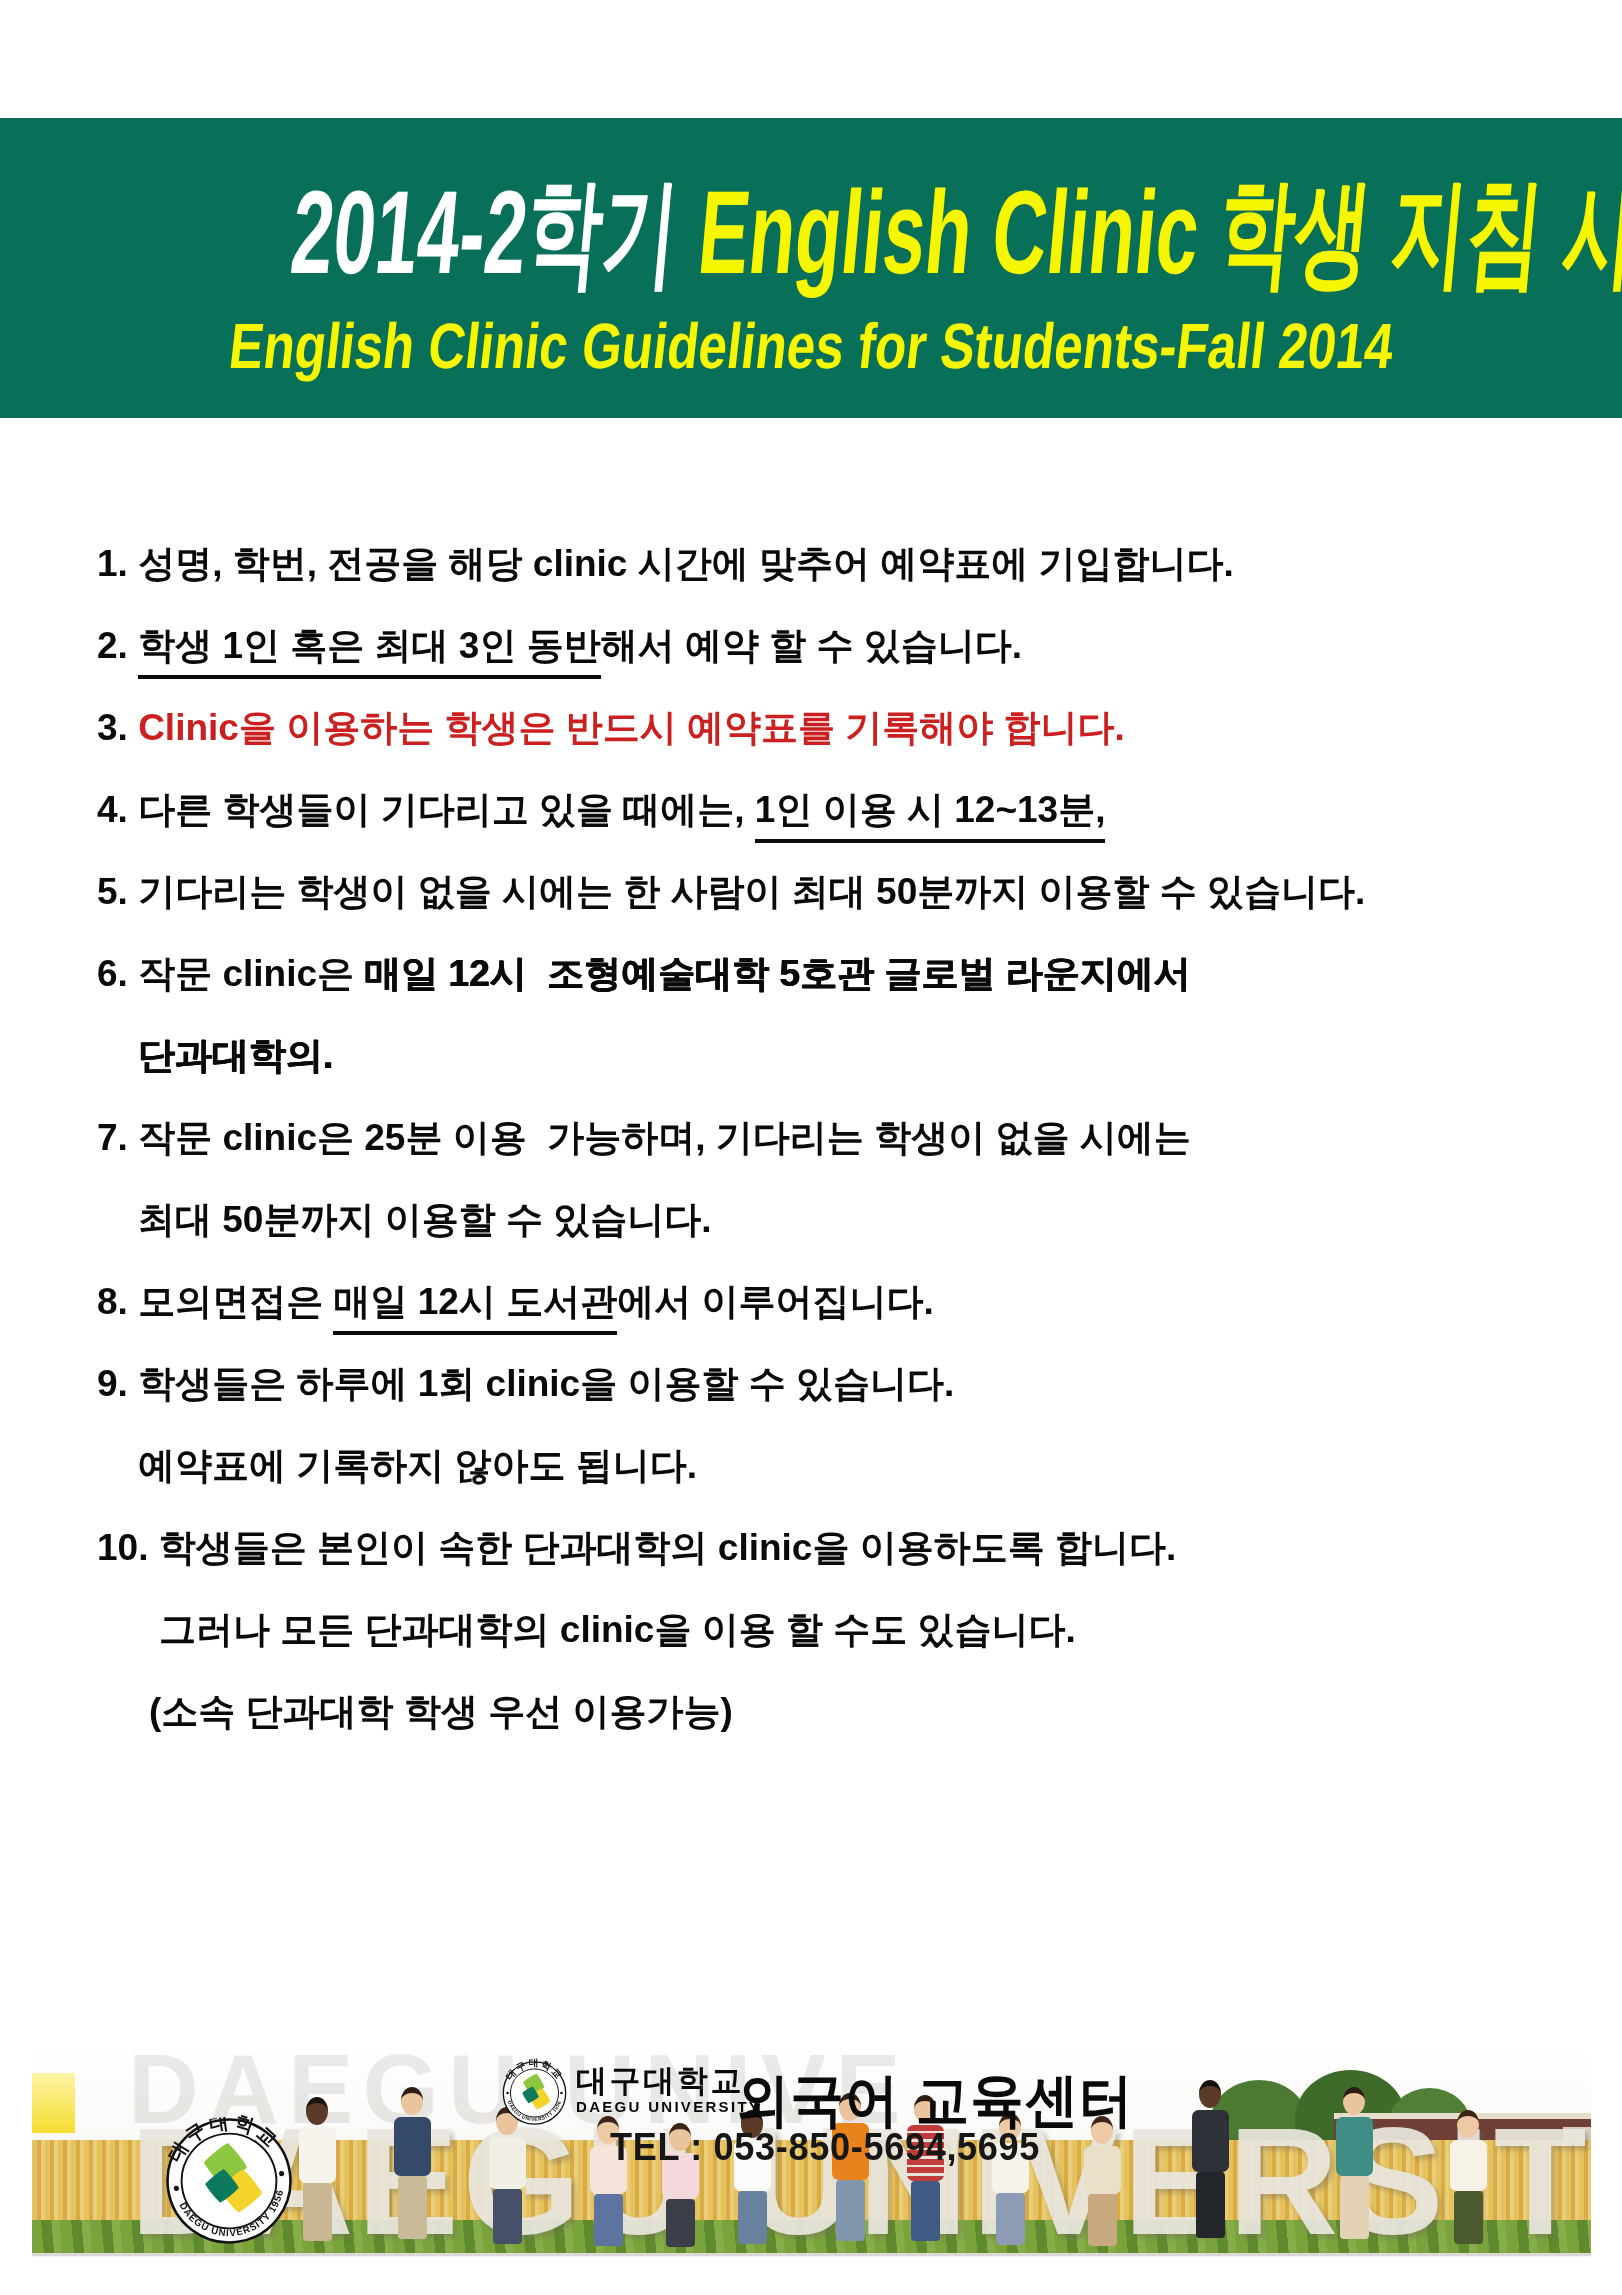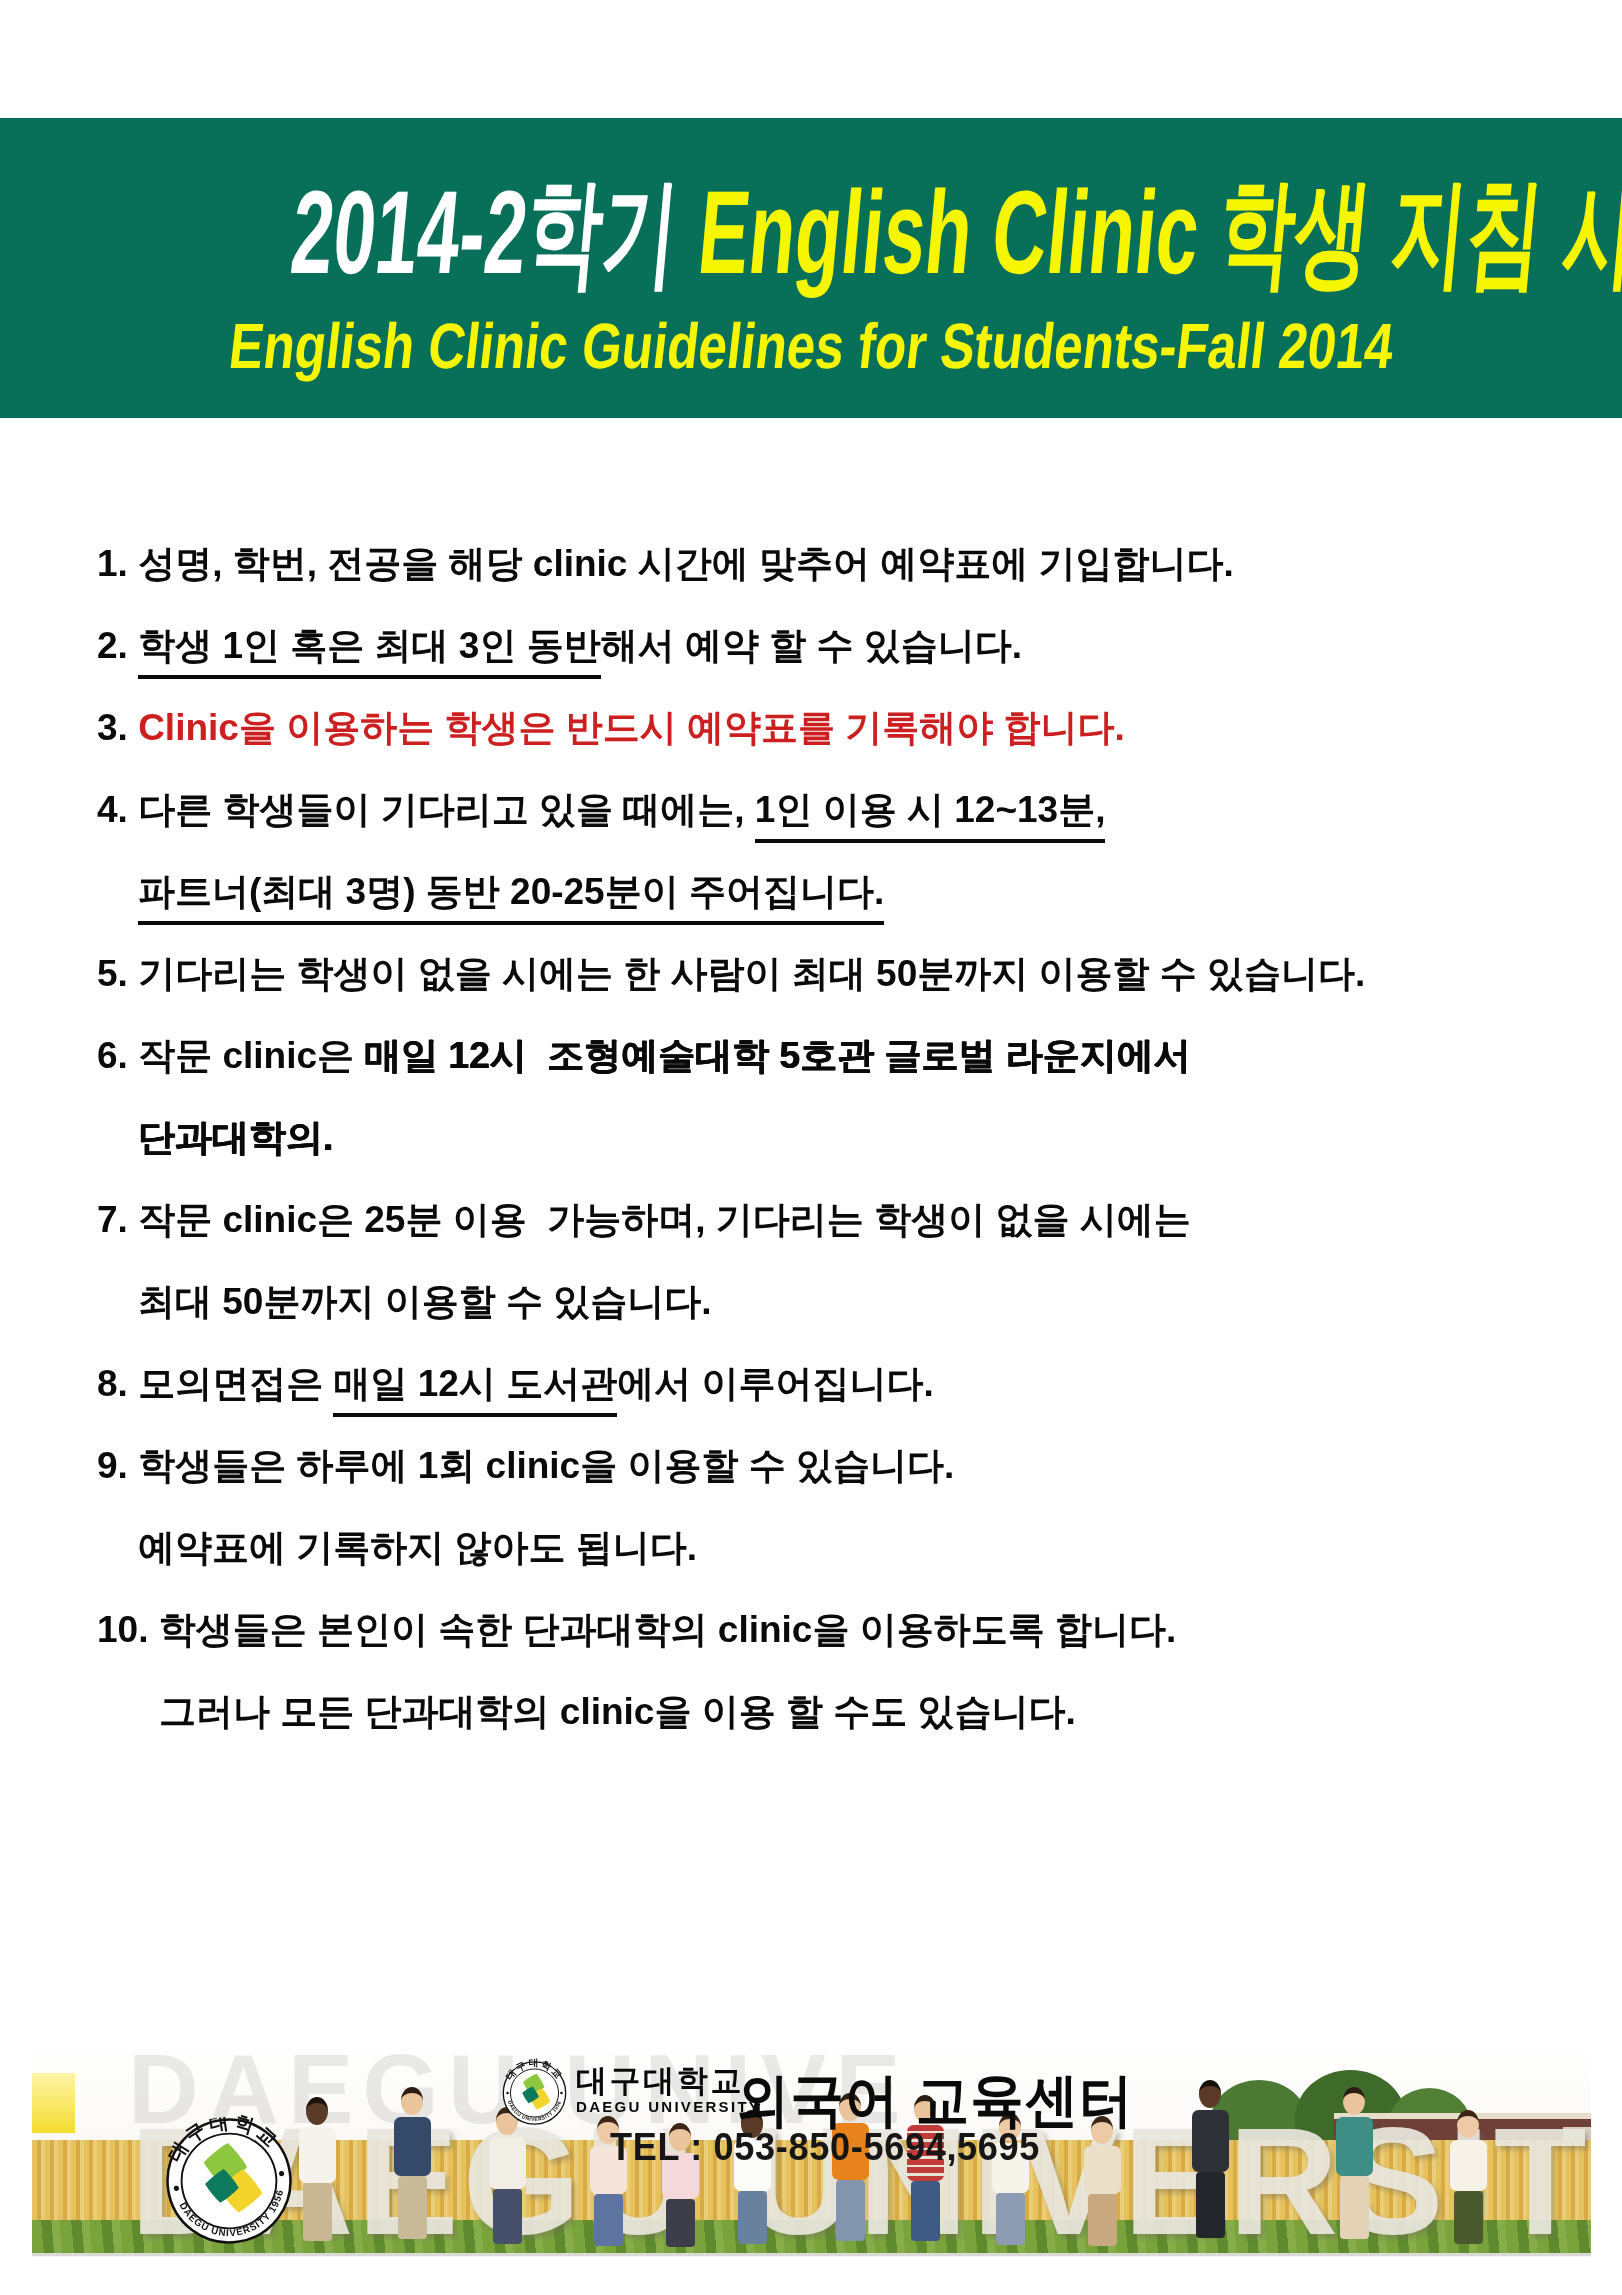--- a/index.html
+++ b/index.html
@@ -75,31 +75,31 @@
   <header class="banner">
     <div class="t1"><span>2014-2학기</span><span class="yellow"> English Clinic 학생 지침 사항</span></div>
     <div class="t2">English Clinic Guidelines for Students-Fall 2014</div>
   </header>
 
   <main class="list">
     <div class="g-line"><span>1. </span><span>성명, 학번, 전공을 해당 clinic 시간에 맞추어 예약표에 기입합니다.</span></div>
     <div class="g-line"><span>2. </span><span class="u">학생 1인 혹은 최대 3인 동반</span><span>해서 예약 할 수 있습니다.</span></div>
     <div class="g-line"><span>3. </span><span class="r">Clinic을 이용하는 학생은 반드시 예약표를 기록해야 합니다.</span></div>
     <div class="g-line"><span>4. </span><span>다른 학생들이 기다리고 있을 때에는, </span><span class="u">1인 이용 시 12~13분,</span></div>
-    <div class="g-line ind-a"><span class="u">파트너(최대 3명) 동반 20-25분이 주어집니다.</span></div>
     <div class="g-line"><span>5. </span><span>기다리는 학생이 없을 시에는 한 사람이 최대 50분까지 이용할 수 있습니다.</span></div>
     <div class="g-line"><span>6. </span><span>작문 clinic은 </span><span class="b">매일 12시  조형예술대학 5호관 글로벌 라운지에서</span></div>
     <div class="g-line ind-a"><span class="b">단과대학의.</span></div>
     <div class="g-line"><span>7. </span><span>작문 clinic은 25분 이용  가능하며, 기다리는 학생이 없을 시에는</span></div>
     <div class="g-line ind-a"><span>최대 50분까지 이용할 수 있습니다.</span></div>
     <div class="g-line"><span>8. </span><span>모의면접은 </span><span class="u">매일 12시 도서관</span><span>에서 이루어집니다.</span></div>
     <div class="g-line"><span>9. </span><span>학생들은 하루에 1회 clinic을 이용할 수 있습니다.</span></div>
     <div class="g-line ind-a"><span>예약표에 기록하지 않아도 됩니다.</span></div>
     <div class="g-line"><span>10. </span><span>학생들은 본인이 속한 단과대학의 clinic을 이용하도록 합니다.</span></div>
     <div class="g-line ind-b"><span>그러나 모든 단과대학의 clinic을 이용 할 수도 있습니다.</span></div>
+    <div class="g-line ind-c"><span>(소속 단과대학 학생 우선 이용가능)</span></div>
   </main>
 
   <footer class="photo-strip">
     <div class="ghost">DAEGU UNIVE</div>
 
     <div class="tree" style="left:1178px;top:38px;width:98px;height:85px;background:#4c7a33"></div>
     <div class="tree" style="left:1263px;top:27.5px;width:111px;height:98px;background:#3e6a2a"></div>
     <div class="tree" style="left:1355px;top:46px;width:85px;height:79px;background:#517f36"></div>
     <div class="tree" style="left:1525px;top:79px;width:59px;height:59px;background:#44702d"></div>
     <div class="building"></div>

